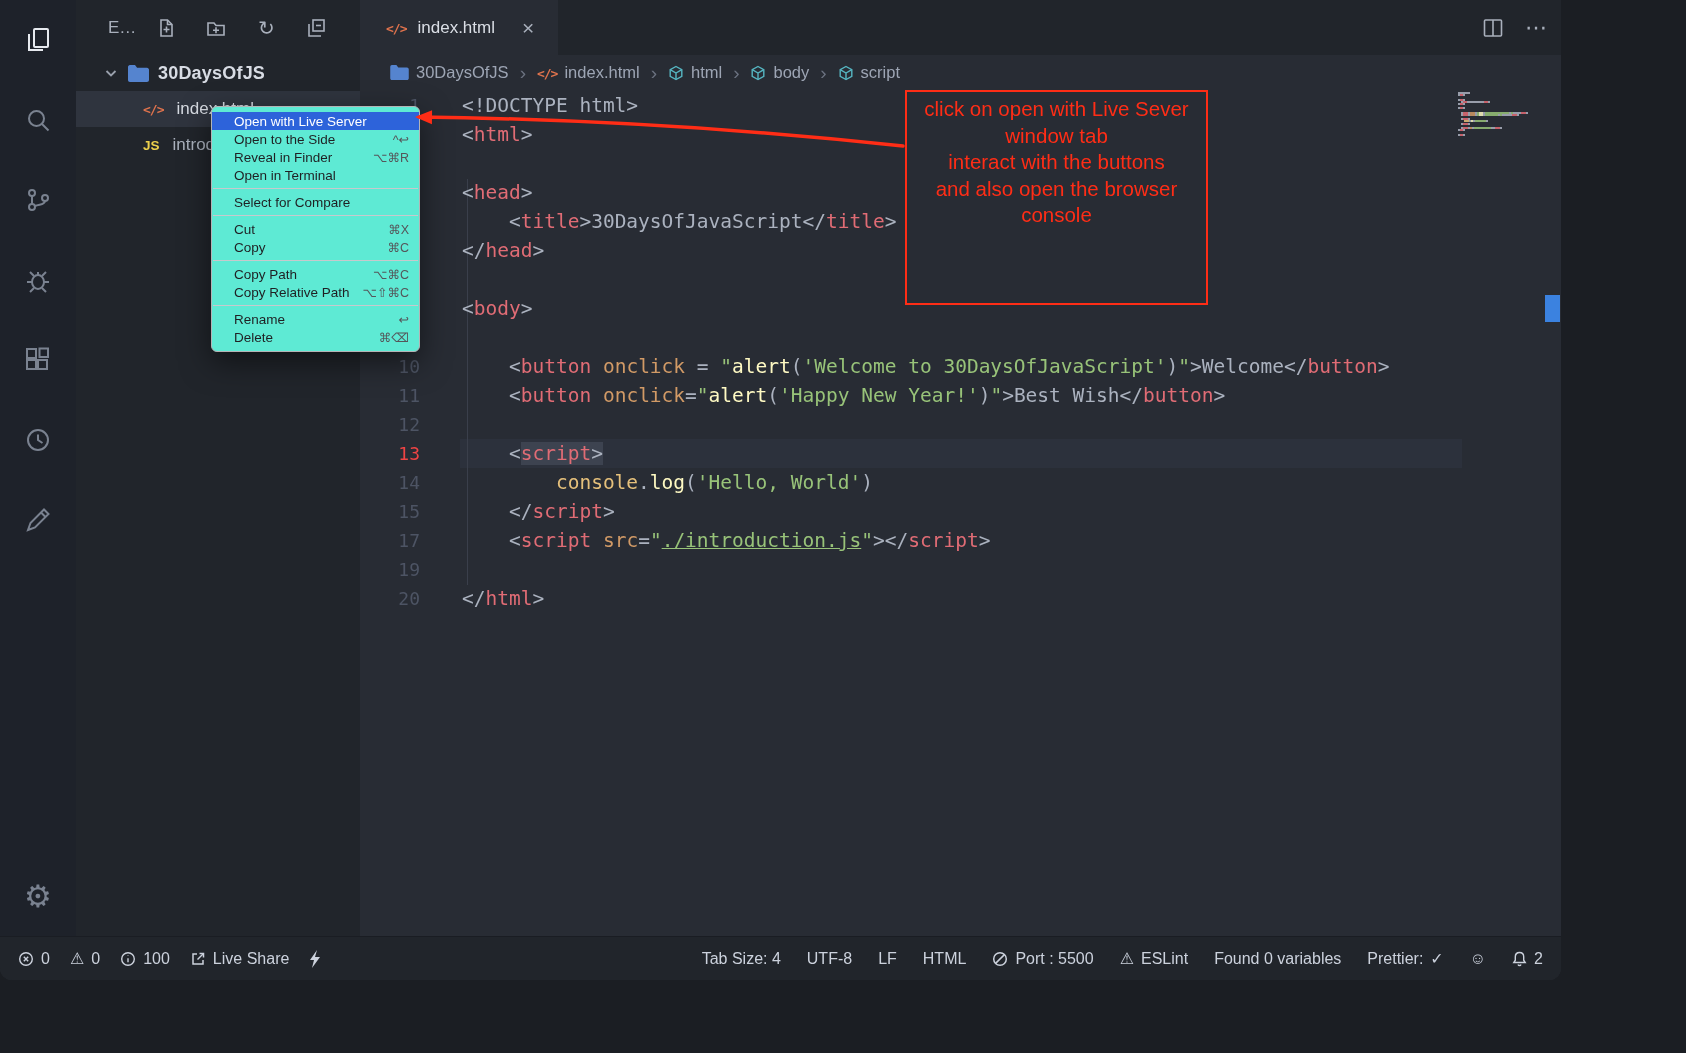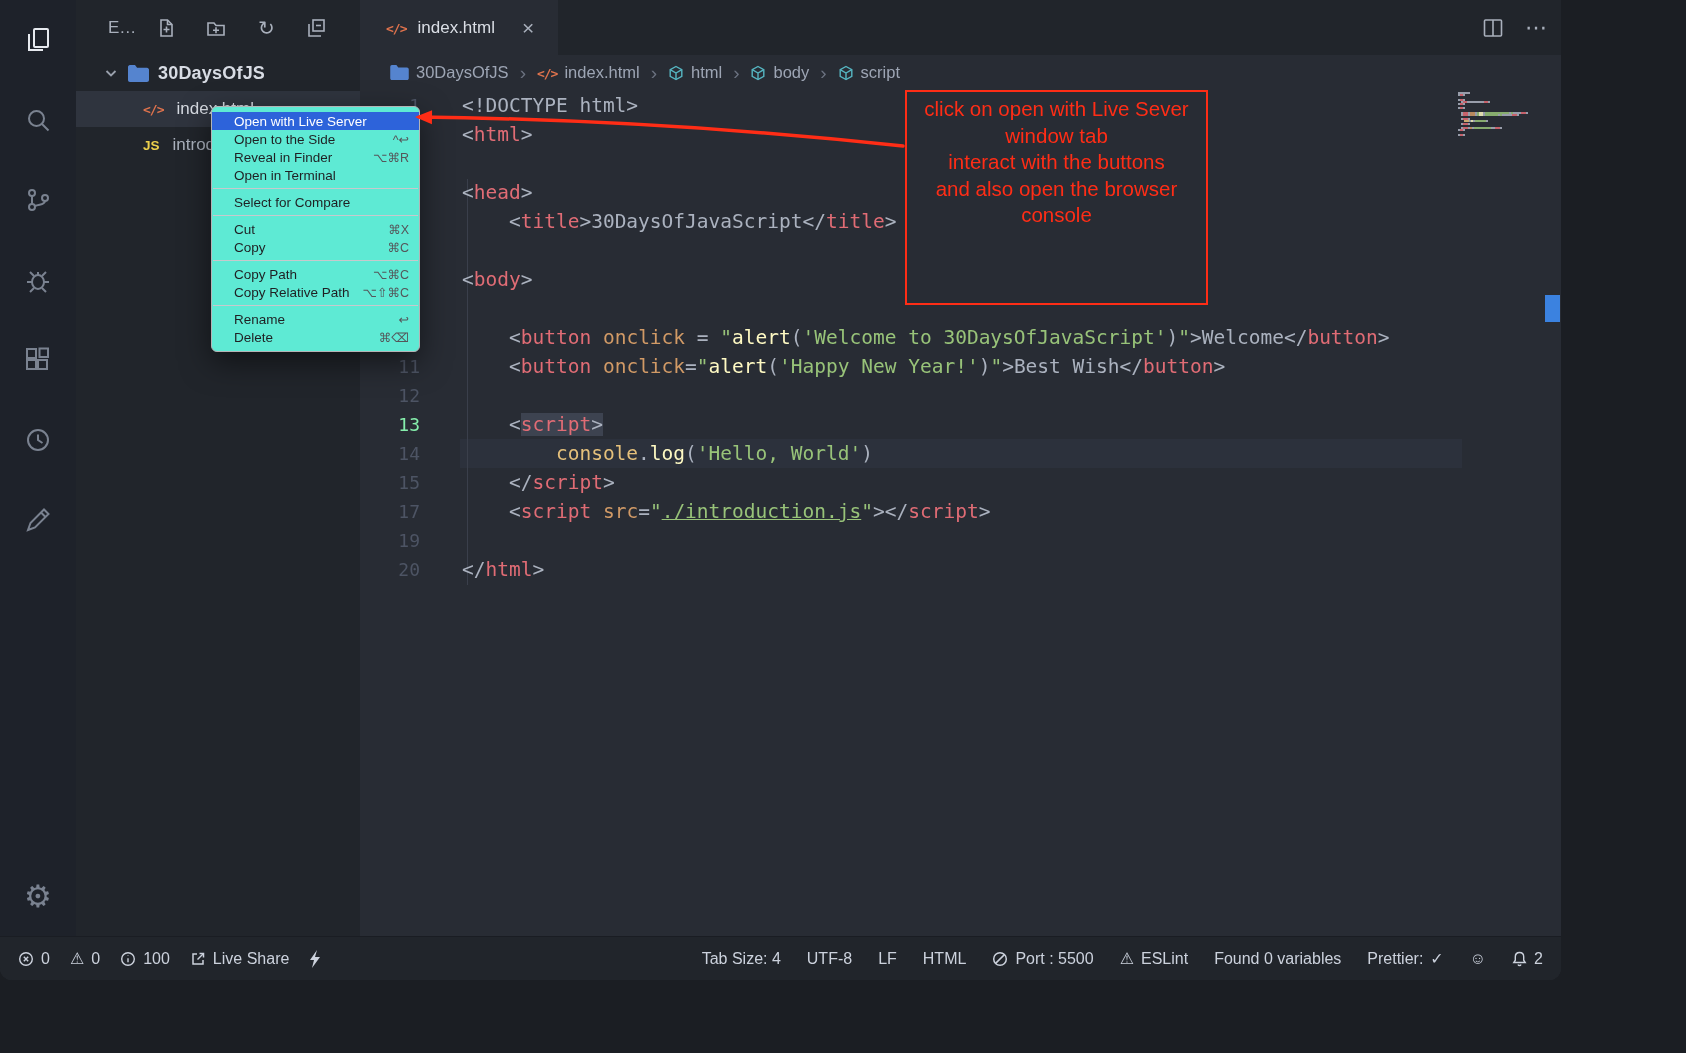--- a/index.html
+++ b/index.html
@@ -39,21 +39,21 @@
 .bc-item{display:flex;align-items:center;gap:7px;cursor:pointer}
 .bc-sep{color:#6b7280;font-size:19px;margin:0 2px}
 
 
 .code-area{position:absolute;left:0;top:90px;width:100%;height:846px}
 .cur-line-bg{position:absolute;left:100px;top:349px;width:1002px;height:29px;background:#2c313c}
 .indent-guide{position:absolute;left:107px;top:89px;width:1px;height:406px;background:#3a3f4b}
 .code-lines{position:absolute;left:0;top:1px;width:100%}
 .code-line{display:flex;height:29px;line-height:29px;font-family:"DejaVu Sans Mono","Liberation Mono",monospace;font-size:19.5px;white-space:pre}
 .ln{flex:none;width:60px;text-align:right;font-size:18px;color:#4d5464}
-.code-line.cur .ln{color:#86efac}
+.code-line.cur .ln{color:#ef4444}
 .code-text{padding-left:42px}
 .tk-pln{color:#abb2bf}.tk-tag{color:#e06c75}.tk-att{color:#d19a66}.tk-str{color:#98c379}
 .tk-fn{color:#fef9c3}.tk-obj{color:#e5c07b}.tk-lnk{color:#98c379;text-decoration:underline}
 .tk-hl{background:#3d4350}
 .minimap{position:absolute;left:1098px;top:2px;width:86px}
 .mm-line{height:2.2px;white-space:nowrap;font-size:0}
 .mm-tok{display:inline-block;height:2px;background:currentColor;opacity:.85;vertical-align:top}
 .scroll-marker{position:absolute;left:1185px;top:205px;width:15px;height:27px;background:#3b82e0}
 
 
@@ -275,20 +275,21 @@
       </div>
     <div class="code-area">
       <div class="cur-line-bg"></div>
       <div class="indent-guide"></div>
       <div class="code-lines" id="code-lines">
           <div class="code-line"><span class="ln">1</span><span class="code-text"><span class="tk-pln">&lt;!DOCTYPE html&gt;</span></span></div>
           <div class="code-line"><span class="ln">2</span><span class="code-text"><span class="tk-pln">&lt;</span><span class="tk-tag">html</span><span class="tk-pln">&gt;</span></span></div>
           <div class="code-line"><span class="ln">3</span><span class="code-text"></span></div>
           <div class="code-line"><span class="ln">4</span><span class="code-text"><span class="tk-pln">&lt;</span><span class="tk-tag">head</span><span class="tk-pln">&gt;</span></span></div>
           <div class="code-line"><span class="ln">5</span><span class="code-text"><span class="tk-pln">    &lt;</span><span class="tk-tag">title</span><span class="tk-pln">&gt;30DaysOfJavaScript</span><span class="tk-pln">&lt;/</span><span class="tk-tag">title</span><span class="tk-pln">&gt;</span></span></div>
+          <div class="code-line"><span class="ln">6</span><span class="code-text"><span class="tk-pln">&lt;/</span><span class="tk-tag">head</span><span class="tk-pln">&gt;</span></span></div>
           <div class="code-line"><span class="ln">7</span><span class="code-text"></span></div>
           <div class="code-line"><span class="ln">8</span><span class="code-text"><span class="tk-pln">&lt;</span><span class="tk-tag">body</span><span class="tk-pln">&gt;</span></span></div>
           <div class="code-line"><span class="ln">9</span><span class="code-text"></span></div>
           <div class="code-line"><span class="ln">10</span><span class="code-text"><span class="tk-pln">    &lt;</span><span class="tk-tag">button</span><span class="tk-pln"> </span><span class="tk-att">onclick</span><span class="tk-pln"> = </span><span class="tk-str">"</span><span class="tk-fn">alert</span><span class="tk-pln">(</span><span class="tk-str">'Welcome to 30DaysOfJavaScript'</span><span class="tk-pln">)</span><span class="tk-str">"</span><span class="tk-pln">&gt;Welcome</span><span class="tk-pln">&lt;/</span><span class="tk-tag">button</span><span class="tk-pln">&gt;</span></span></div>
           <div class="code-line"><span class="ln">11</span><span class="code-text"><span class="tk-pln">    &lt;</span><span class="tk-tag">button</span><span class="tk-pln"> </span><span class="tk-att">onclick</span><span class="tk-pln">=</span><span class="tk-str">"</span><span class="tk-fn">alert</span><span class="tk-pln">(</span><span class="tk-str">'Happy New Year!'</span><span class="tk-pln">)</span><span class="tk-str">"</span><span class="tk-pln">&gt;Best Wish</span><span class="tk-pln">&lt;/</span><span class="tk-tag">button</span><span class="tk-pln">&gt;</span></span></div>
           <div class="code-line"><span class="ln">12</span><span class="code-text"></span></div>
           <div class="code-line cur"><span class="ln">13</span><span class="code-text"><span class="tk-pln">    &lt;</span><span class="tk-tag tk-hl">script</span><span class="tk-pln tk-hl">&gt;</span></span></div>
           <div class="code-line"><span class="ln">14</span><span class="code-text"><span class="tk-pln">        </span><span class="tk-obj">console</span><span class="tk-pln">.</span><span class="tk-fn">log</span><span class="tk-pln">(</span><span class="tk-str">'Hello, World'</span><span class="tk-pln">)</span></span></div>
           <div class="code-line"><span class="ln">15</span><span class="code-text"><span class="tk-pln">    &lt;/</span><span class="tk-tag">script</span><span class="tk-pln">&gt;</span></span></div>
           <div class="code-line"><span class="ln">17</span><span class="code-text"><span class="tk-pln">    &lt;</span><span class="tk-tag">script</span><span class="tk-pln"> </span><span class="tk-att">src</span><span class="tk-pln">=</span><span class="tk-str">"</span><span class="tk-lnk">./introduction.js</span><span class="tk-str">"</span><span class="tk-pln">&gt;</span><span class="tk-pln">&lt;/</span><span class="tk-tag">script</span><span class="tk-pln">&gt;</span></span></div>

